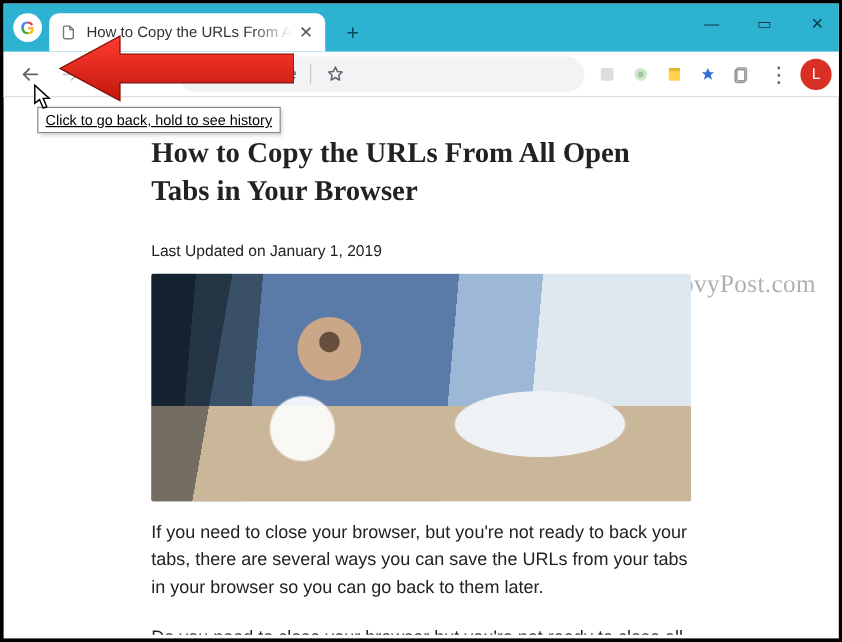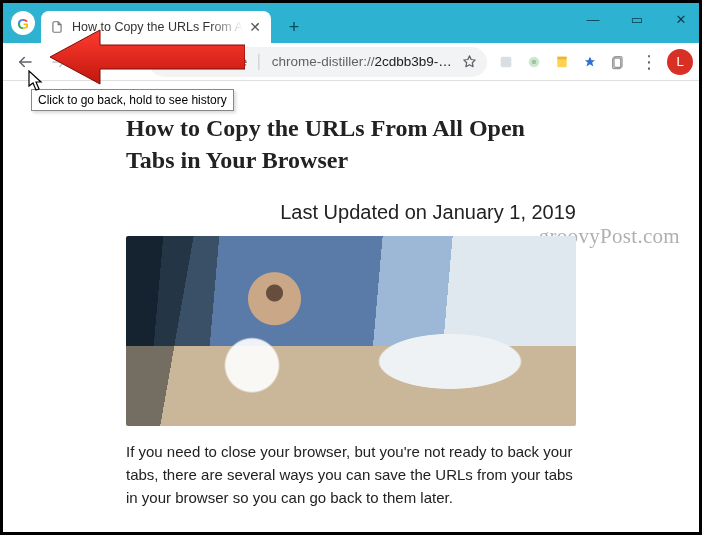--- a/index.html
+++ b/index.html
@@ -25,26 +25,26 @@
   .tbtn { width:32px; height:32px; border-radius:50%; display:flex; align-items:center; justify-content:center; color:#5f6368; cursor:pointer; font-size:16px; position:relative;}
   .tbtn.disabled{color:#bdbdbd; cursor:default;}
   .omnibox { flex:1; height:30px; background:#f1f3f4; border-radius:15px; display:flex; align-items:center; padding:0 10px; font-size:13.5px; color:#5f6368; gap:8px; margin:0 4px;}
   .omnibox .addr { flex:1; white-space:nowrap; overflow:hidden; text-overflow:ellipsis; color:#202124;}
   .omnibox .addr .scheme{color:#5f6368;}
   .omnibox svg{width:15px;height:15px;flex-shrink:0;}
   .ext { width:26px;height:26px;display:flex;align-items:center;justify-content:center; border-radius:4px; font-size:14px;}
   .ext svg{width:16px;height:16px;}
   .avatar{width:26px;height:26px;border-radius:50%;background:#d93025;color:#fff;display:flex;align-items:center;justify-content:center;font-size:13px;font-weight:500;}
   
-  .tooltip { position:absolute; left:28px; top:86px; background:#fff; border:1px solid #888; padding:3px 6px; font-size:12px; color:#000; z-index:50; box-shadow:2px 2px 3px rgba(0,0,0,.15);}
+  .tooltip { position:absolute; left:28px; top:86px; background:#fff; border:1px solid #888; padding:3px 6px; font-size:12px; color:#000; z-index:50; box-shadow:2px 2px 3px rgba(0,0,0,.15);text-decoration:underline;}
   
   .viewport { position:absolute; left:3px; right:3px; top:81px; bottom:3px; overflow:hidden; background:#fff;}
   .article { max-width:470px; margin: 28px auto 0 auto; padding:0 10px; color:#222;}
   .article h1 { font-size:24px; font-weight:700; line-height:1.35; font-family:Georgia,"Times New Roman",serif; color:#222; margin-bottom:24px;}
-  .article .meta { font-size:20px; color:#222; margin-bottom:12px;text-align:right;}
+  .article .meta { font-size:13px; color:#222; margin-bottom:12px;}
   .article .hero { width:100%; height:190px; border-radius:2px; overflow:hidden; position:relative; margin-bottom:14px;
     background:
       radial-gradient(circle at 28% 68%, rgba(255,255,255,0.9) 0 26px, transparent 28px),
       linear-gradient(100deg, rgba(10,20,30,.45) 0 14%, transparent 14%),
       radial-gradient(ellipse at 72% 66%, #eef2f5 0 70px, transparent 72px),
       radial-gradient(circle at 33% 33%, #caa786 0 26px, transparent 27px),
       linear-gradient(180deg, rgba(0,0,0,0) 0 58%, #cab79a 58% 100%),
       linear-gradient(95deg, #1e2e3f 0 8%, #3a5067 8% 20%, #5a7aa8 20% 55%, #9db8d6 55% 70%, #dfe7ef 70% 100%);
   }
   .hero::after{content:""; position:absolute; inset:0;
@@ -112,21 +112,20 @@
     </div>
 
     <div class="omnibox">
       <svg viewBox="0 0 24 24" fill="none" stroke="#5f6368" stroke-width="2" stroke-linecap="round">
           <circle cx="12" cy="12" r="9"></circle>
           <line x1="12" y1="7" x2="12" y2="13"></line>
           <circle cx="12" cy="16.5" r=".6" fill="#5f6368"></circle>
         </svg>
       <span>Not secure</span>
       <span style="color:#c7c7c7">│</span>
-      <span class="addr"><span class="scheme">chrome-distiller://</span><span>2cdbb3b9-c…</span></span>
       <svg viewBox="0 0 24 24" fill="none" stroke="#5f6368" stroke-width="2" stroke-linejoin="round">
           <polygon points="12 3 14.6 8.8 21 9.6 16.5 14 17.7 20.3 12 17.3 6.3 20.3 7.5 14 3 9.6 9.4 8.8 12 3"></polygon>
         </svg>
     </div>
 
     <div class="ext">
         <svg viewBox="0 0 24 24">
           <rect x="4" y="4" width="16" height="16" rx="3" fill="#d9dee3"></rect>
         </svg>
       </div>

